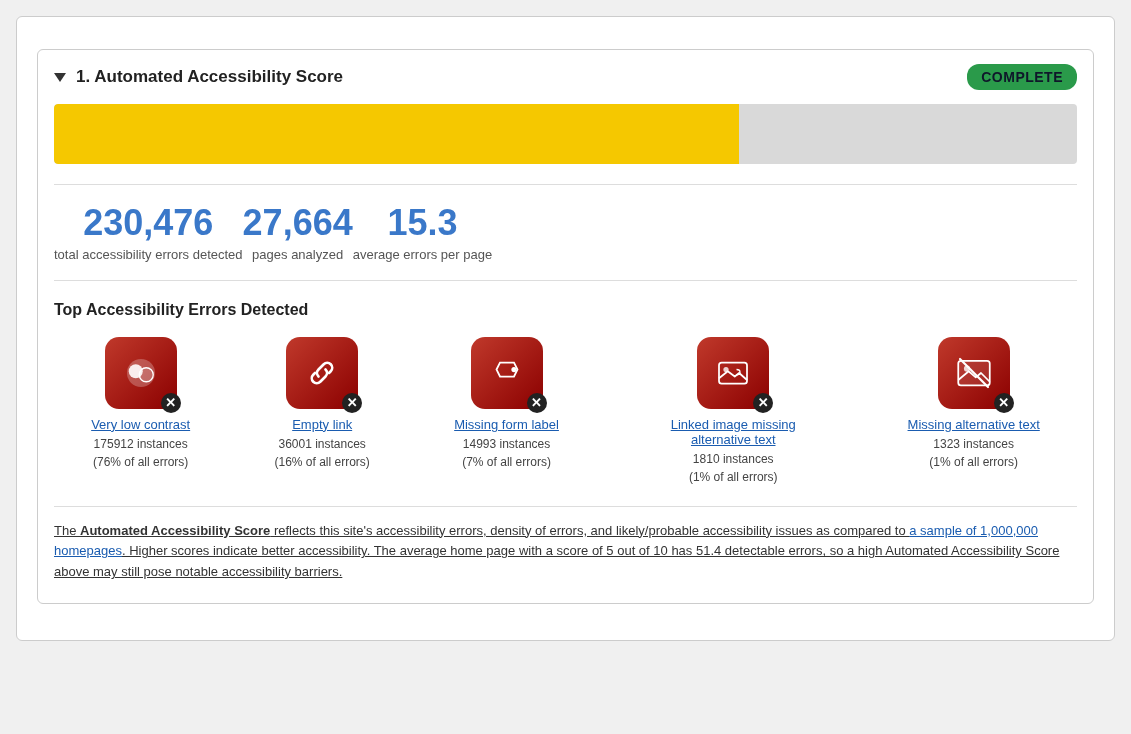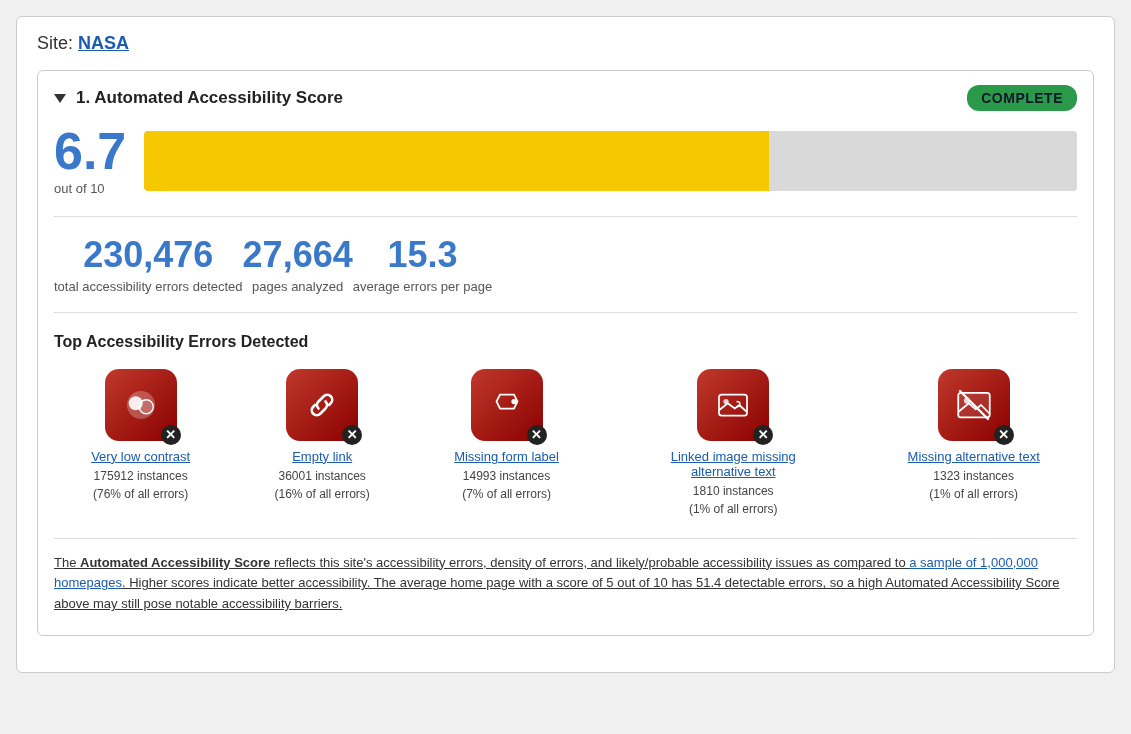--- a/index.html
+++ b/index.html
@@ -194,40 +194,32 @@
     .svg-icon {
       width: 42px;
       height: 42px;
     }
   </style>
 </head>
 <body>
 
 <div class="page-wrapper">
 
-  <div class="site-header">
-    <span>Site:</span>
-    <a class="site-link" href="#">NASA</a>
-  </div>
 
   <div class="section-box">
 
     <div class="section-header">
       <div class="section-title">
         <span class="triangle-icon"></span>
         <span>1. Automated Accessibility Score</span>
       </div>
       <span class="complete-badge">COMPLETE</span>
     </div>
 
     <div class="score-bar-row">
-      <div>
-        <div class="score-number">6.7</div>
-        <div class="score-label">out of 10</div>
-      </div>
       <div class="bar-container">
         <div class="bar-fill" style="width: 67%;"></div>
       </div>
     </div>
 
     <div class="stats-row">
       <div class="stat-item">
         <div class="stat-value">230,476</div>
         <div class="stat-label">total accessibility errors detected</div>
       </div>

